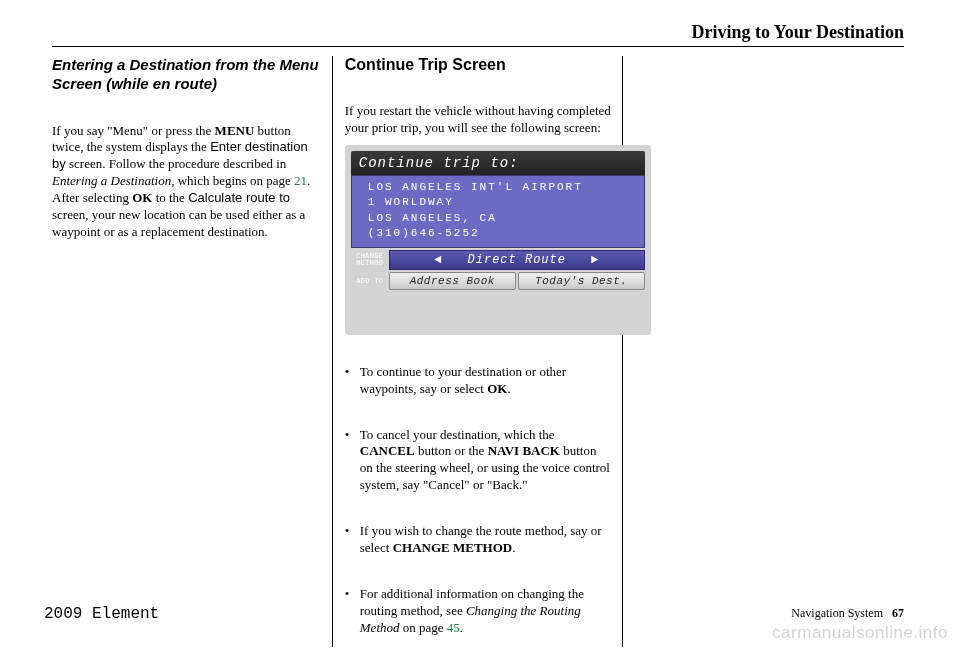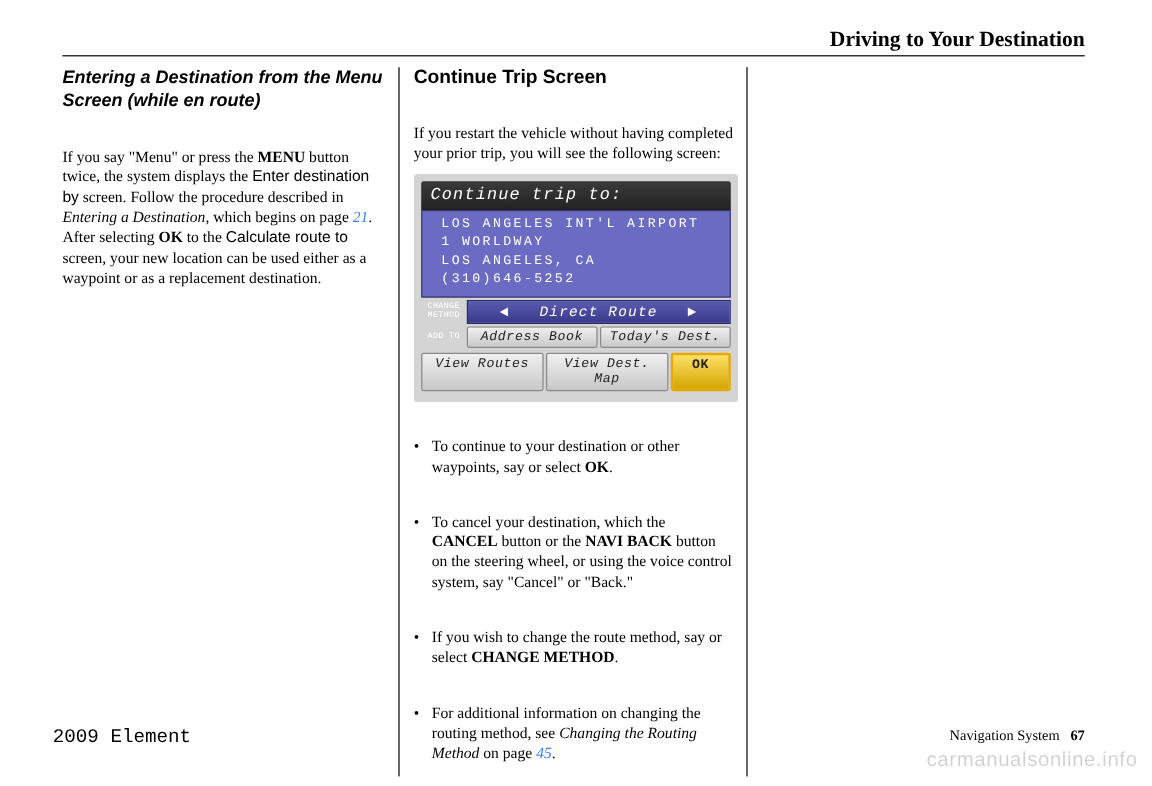--- a/index.html
+++ b/index.html
@@ -80,41 +80,40 @@
     .sans {
       font-family: Arial, Helvetica, sans-serif;
     }
     .italic {
       font-style: italic;
     }
     .bold {
       font-weight: bold;
     }
     .link {
-      color: #3b82f6;
-      font-style: italic;
+      color: #15803d;
     }
     ul {
       list-style: none;
       margin-top: 10px;
     }
     ul li {
       position: relative;
       padding-left: 15px;
       margin-bottom: 10px;
     }
     ul li::before {
       content: "•";
       position: absolute;
       left: 0;
       top: 0;
     }
     
     .nav-screen {
-      width: 270px;
+      width: 306px;
       height: 190px;
       background: #d4d4d4;
       border-radius: 3px;
       padding: 6px;
       margin-top: 8px;
       margin-bottom: 24px;
       font-family: 'Courier New', monospace;
       font-size: 11px;
     }
     .nav-title {
@@ -266,25 +265,20 @@
           <span class="arrow-r">►</span>
         </div>
       </div>
       <div class="nav-row">
         <div class="nav-label">ADD TO</div>
         <div class="btn-group">
           <div class="nav-btn">Address Book</div>
           <div class="nav-btn">Today's Dest.</div>
         </div>
       </div>
-      <div class="nav-bottom">
-        <div class="nav-btn">View Routes</div>
-        <div class="nav-btn">View Dest. Map</div>
-        <div class="nav-btn nav-ok">OK</div>
-      </div>
     </div>
 
     <ul>
       <li>
         <span>To continue to your destination or other waypoints, say or select </span><span class="bold">OK</span><span>.</span>
       </li>
       <li>
         <span>To cancel your destination, which the </span><span class="bold">CANCEL</span><span> button or the </span><span class="bold">NAVI BACK</span><span> button on the steering wheel, or using the voice control system, say "Cancel" or "Back."</span>
       </li>
       <li>

